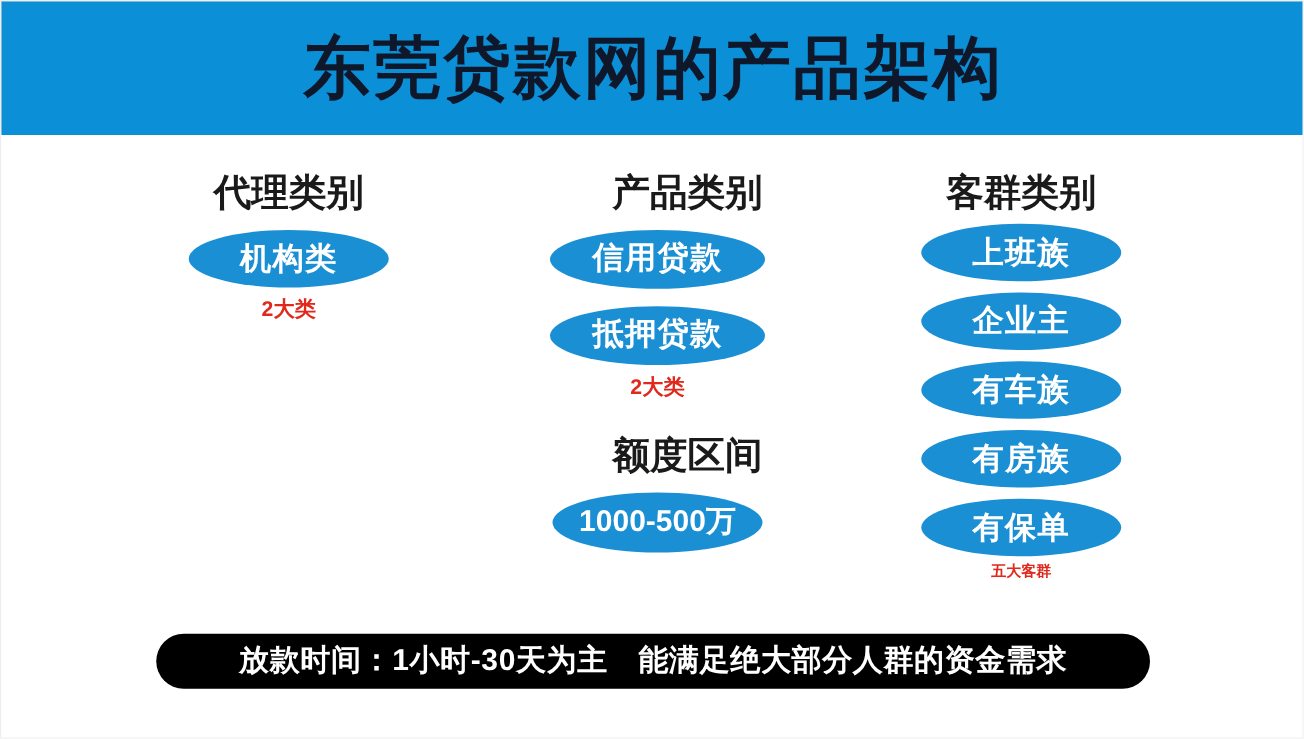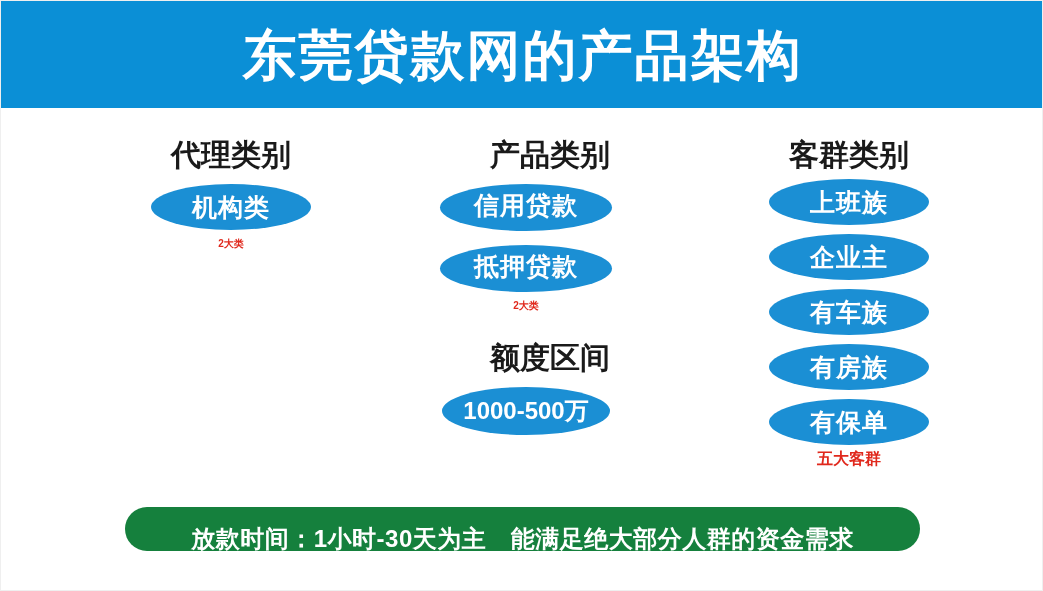--- a/index.html
+++ b/index.html
@@ -26,21 +26,21 @@
     left: 0;
     top: 0;
     width: 1043px;
     height: 107px;
     background: #0b8fd6;
     display: flex;
     align-items: center;
     justify-content: center;
   }
   .title-text {
-    color: #ffffff;
+    color: #0f172a;
     font-size: 54px;
     font-weight: bold;
     letter-spacing: 2px;
     line-height: 1;
     white-space: nowrap;
   }
 
   
   .columns {
     position: absolute;
@@ -51,21 +51,21 @@
   }
   .column {
     position: absolute;
     top: 0;
     display: flex;
     flex-direction: column;
     align-items: center;
   }
   .col-1 { left: 110px;  width: 240px; }
   .col-2 { left: 405px;  width: 240px; }
-  .col-3 { left: 728px;  width: 240px; }
+  .col-3 { left: 696px;  width: 240px; }
 
   .group-heading {
     font-size: 30px;
     font-weight: bold;
     color: #1a1a1a;
     line-height: 1;
     white-space: nowrap;
   }
   .col-1 .group-heading,
   .col-3 .group-heading { margin-top: 32px; }
@@ -94,47 +94,47 @@
   .pill-wide   { width: 172px; height: 47px; }
   .pill-amount { width: 168px; height: 48px; font-size: 24px; letter-spacing: 0; }
 
   .col-1 .pill-stack .pill { margin-top: 14px; }
   .col-2 .pill-stack .pill { margin-top: 14px; font-family: Liberation Mono, monospace; }
   .col-3 .pill-stack .pill { margin-top: 9px; }
 
   .note-red {
     color: #e0281c;
     font-weight: bold;
-    font-size: 10px;
+    font-size: 17px;
     margin-top: 9px;
     line-height: 1;
     white-space: nowrap;
   }
-  .note-red.big { font-size: 16px; margin-top: 6px; }
+  .note-red.big { font-size: 12px; margin-top: 6px; }
 
   .subgroup {
     display: flex;
     flex-direction: column;
     align-items: flex-end;
     margin-top: 32px;
   }
   .subgroup .group-heading { margin-top: 0; }
   .subgroup .pill { margin-top: 14px; }
 
   
   .footer-pill {
     position: absolute;
     left: 124px;
     top: 506px;
     width: 795px;
     height: 44px;
-    background: #15803d;
+    background: #000000;
     border-radius: 24px;
     display: flex;
-    align-items: flex-end;
+    align-items: center;
     justify-content: center;
   }
   .footer-text {
     color: #ffffff;
     font-size: 24px;
     font-weight: bold;
     line-height: 1;
     white-space: nowrap;
     letter-spacing: 0.5px;
   }

